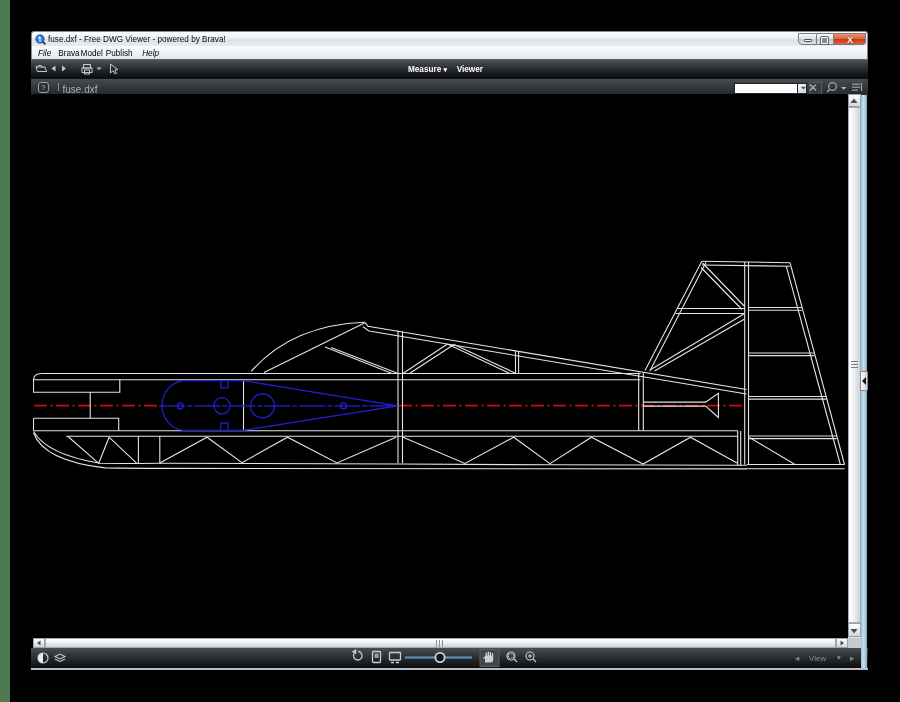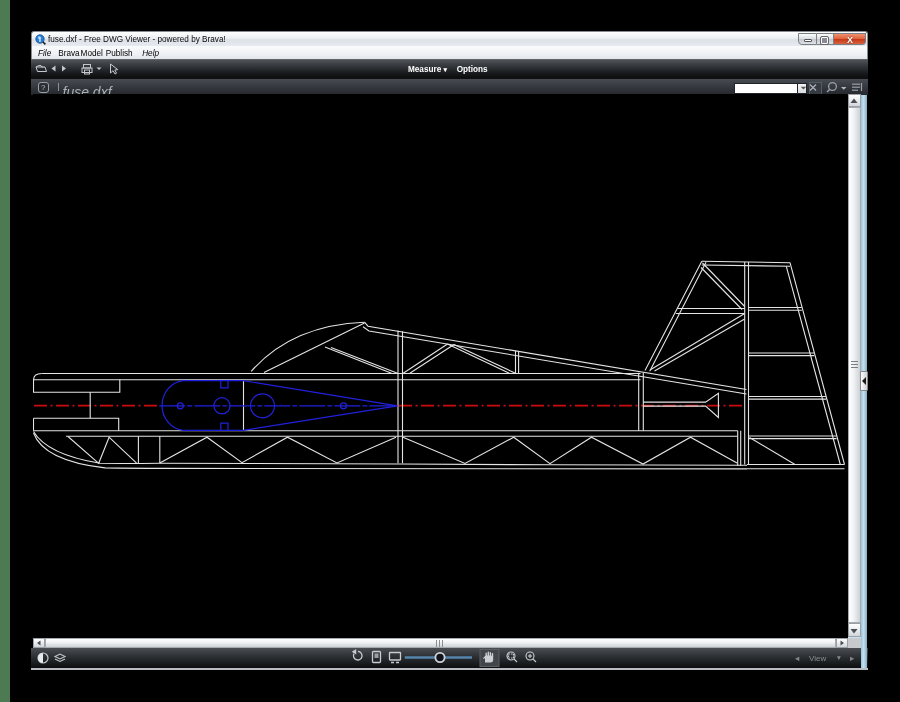--- a/index.html
+++ b/index.html
@@ -19,21 +19,21 @@
 #cbmax .glyph{position:absolute;left:4px;top:2.5px;width:7px;height:7px;border:1.5px solid #fff;outline:1px solid #666;border-radius:1px;background:#889;}
 #cbclose .glyph{position:absolute;left:0;top:0;width:32px;height:12px;color:#fff;font-size:9px;font-weight:bold;text-align:center;line-height:12.5px;text-shadow:0 0 2px #7a2410;}
 #menubar{left:0;top:15px;width:837px;height:12.5px;background:linear-gradient(#fafbfc,#eef1f5 60%,#e3e7ed);border-left:1px solid #868b92;border-right:1px solid #868b92;font-size:8.2px;color:#000;}
 .mi{position:absolute;top:2.5px;}
 #toolbar{left:0;top:27.5px;width:837px;height:19.5px;background:linear-gradient(#505458,#3a3e42 25%,#17191b 75%,#0b0d0e);border-top:1px solid #606468;}
 #tabbar{left:0;top:47px;width:837px;height:16.5px;background:linear-gradient(#474c52,#33373d 55%,#24272c);border-top:1px solid #111;}
 #measure{left:377px;top:5.5px;color:#fff;font-weight:bold;font-size:8.2px;}
 #publish{left:425.7px;top:5.5px;color:#fff;font-weight:bold;font-size:8.2px;}
 #qbtn{left:7px;top:3px;width:10.5px;height:10.5px;border:1.2px solid #9aa0a6;border-radius:3px;color:#b8bec4;font-size:8px;text-align:center;line-height:10px;background:#2b2f34;}
 #tabsep{left:26.5px;top:4px;width:1px;height:8px;background:#8a9095;}
-#tabname{left:31.5px;top:4.5px;color:#aab0b6;font-size:14px;font-style:italic;}
+#tabname{left:31.5px;top:4.5px;color:#aab0b6;font-size:10px;}
 #searchbox{left:702.5px;top:4px;width:64px;height:10.5px;background:#fff;border:1px solid #20242a;}
 #searcharrowbox{left:766.5px;top:4px;width:9px;height:10.5px;background:linear-gradient(#f2f3f4,#d8dbde);border:1px solid #20242a;border-left:none;}
 #xbtn{left:778px;top:2.5px;width:13px;height:13px;background:#363b41;border:1px solid #555b62;}
 #statusbar{left:0;top:617px;width:837px;height:20px;background:linear-gradient(#4a4e53,#35393d 30%,#141618 85%,#0c0e0f);}
 #botedge{left:0;top:637px;width:837px;height:2px;background:#b9bcc0;}
 #vsb{left:847.5px;top:94px;width:13px;height:543.5px;background:#cfe2ec;}
 #bluestrip{left:860.5px;top:94.5px;width:6.5px;height:573.5px;background:linear-gradient(90deg,#9cc3d8,#c2e2f2 45%,#86aabf);}
 #hsb{left:33px;top:637.5px;width:814.5px;height:10.5px;background:#cfe2ec;}
 .sbtn{position:absolute;background:linear-gradient(#ffffff,#e9ebed 50%,#d2d6da);border:1px solid #9aa0a6;}
 .sthumb{background:linear-gradient(90deg,#ffffff,#f2f3f5 40%,#cdd2d6);border:1px solid #a6abb0;}
@@ -82,21 +82,21 @@
       <path d="M31 5.5 L35 8.5 L31 11.5 Z" fill="#c4c8cc"></path>
       <g stroke="#c4c8cc" fill="none" stroke-width="1">
         <rect x="52.5" y="4.5" width="7" height="3.5"></rect>
         <rect x="51" y="8" width="10" height="4.5"></rect>
         <rect x="53.5" y="10" width="5" height="4"></rect>
       </g>
       <path d="M65.5 7.5 L70.5 7.5 L68 10 Z" fill="#c4c8cc"></path>
       <path d="M79.5 4 L79.5 13 L82 10.7 L84 14 L85.5 13.2 L83.8 10 L86.8 9.6 Z" fill="none" stroke="#c4c8cc" stroke-width="1"></path>
     </svg>
     <div id="measure" class="abs">Measure <span style="font-size:7px;">▾</span></div>
-    <div id="publish" class="abs">Options</div>
+    <div id="publish" class="abs">Viewer</div>
   </div>
   <div id="tabbar" class="abs">
     <div id="qbtn" class="abs">?</div>
     <div id="tabsep" class="abs"></div>
     <div id="tabname" class="abs">fuse.dxf</div>
     <div id="searchbox" class="abs"></div>
     <div id="searcharrowbox" class="abs"></div>
     <div id="xbtn" class="abs"></div>
     <svg class="abs" style="left:769px;top:0" width="68" height="16.5" viewBox="0 0 68 16.5">
       <path d="M0.7 7.8 L6.2 7.8 L3.45 10.6 Z" fill="#555"></path>

